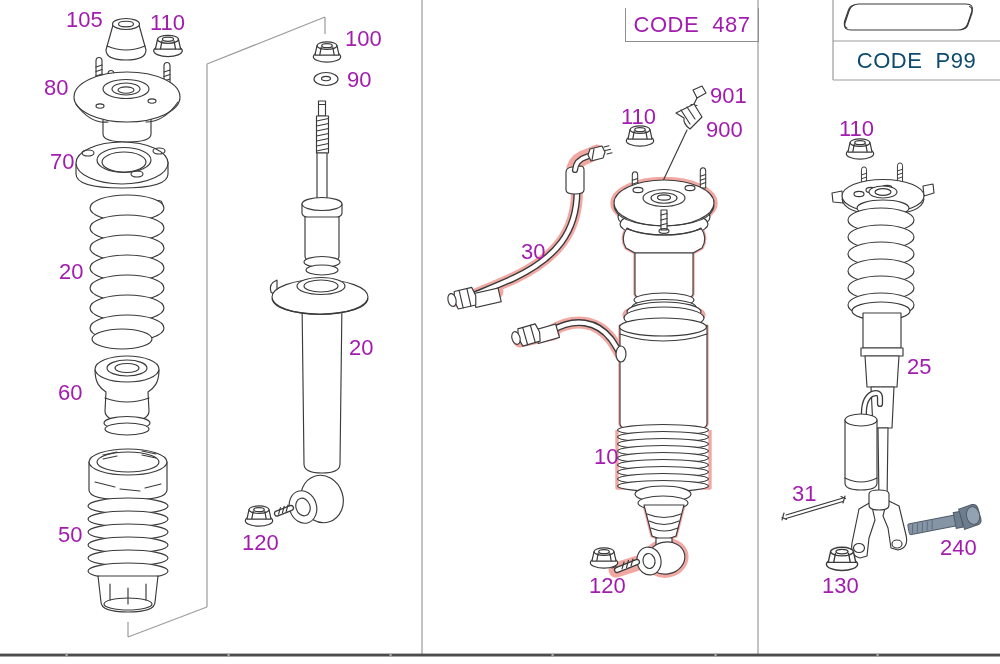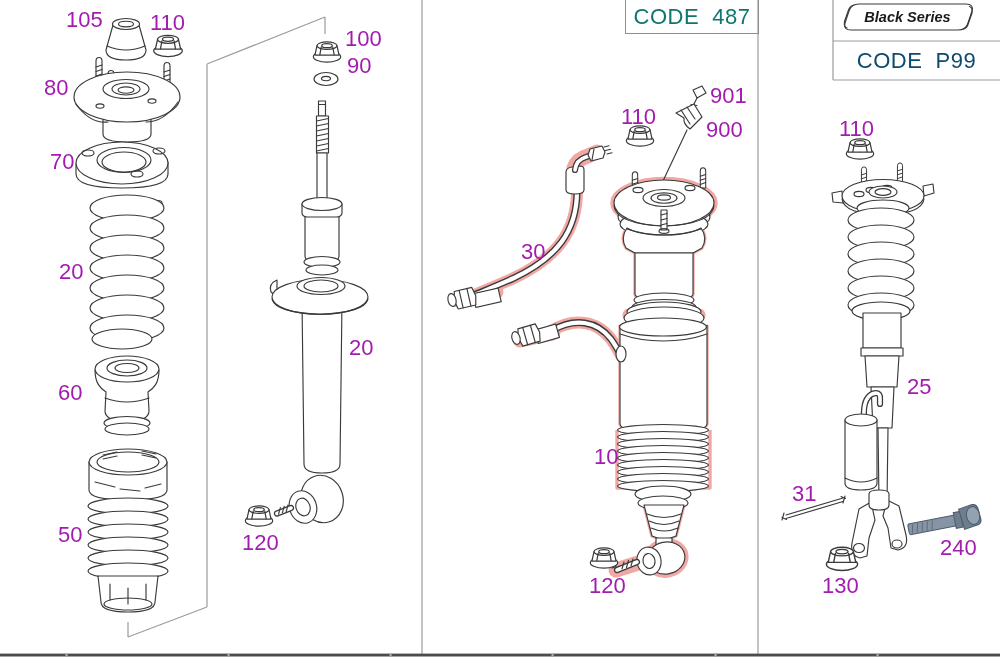--- a/index.html
+++ b/index.html
@@ -22,23 +22,23 @@
   .hw{fill:none;stroke:var(--highlight);stroke-width:12;stroke-linecap:round;}
   .hw2{fill:none;stroke:var(--highlight);stroke-width:15;stroke-linecap:round;}
   .bolt{fill:var(--bolt);stroke:#4f5c68;stroke-width:1;}
   .boltd{fill:#6d7d8d;stroke:#4f5c68;stroke-width:1;}
   .boltf{fill:#93a2b1;stroke:#4f5c68;stroke-width:1;}
   .boltln{fill:none;stroke:#5c6b79;stroke-width:0.9;}
   .fb{fill:var(--footer);}
   .fg{fill:#a9a9a9;}
   
   .plabel{position:absolute;font-size:22px;color:#a21caf;white-space:pre;line-height:1;cursor:pointer;}
-  .code-box{position:absolute;left:625px;top:0;width:132px;height:33px;
+  .code-box{position:absolute;left:625px;top:8px;width:132px;height:33px;
     border:1px solid #8e8e8e;border-top:none;display:flex;align-items:center;justify-content:center;
-    font-size:22px;color:#0f766e;white-space:pre;letter-spacing:0.5px;background:transparent;}
+    font-size:22px;color:#a21caf;white-space:pre;letter-spacing:0.5px;background:transparent;}
   .code-right{position:absolute;left:833px;top:41px;width:167px;height:39px;
     display:flex;align-items:center;justify-content:center;font-size:22px;color:#0c4a6e;
     white-space:pre;letter-spacing:0.5px;}
   .badge-text{position:absolute;left:845px;top:5px;width:125px;height:24px;
     display:flex;align-items:center;justify-content:center;
     font-size:14.5px;font-weight:bold;font-style:italic;color:#1a1a1a;white-space:pre;}
 </style>
 </head>
 <body style="--highlight: #f2a8a2; --line: #3a3a3a; --divider: #9c9c9c; --footer: #4c4c4c; --bolt: #8695a5;">
 
@@ -330,42 +330,41 @@
     <rect class="fg" x="65.5" y="653.6" width="2.2" height="2.9"></rect>
     <rect class="fg" x="227.5" y="653.6" width="2.2" height="2.9"></rect>
     <rect class="fg" x="389.5" y="653.6" width="2.2" height="2.9"></rect>
     <rect class="fg" x="551.5" y="653.6" width="2.2" height="2.9"></rect>
     <rect class="fg" x="714.5" y="653.6" width="2.2" height="2.9"></rect>
     <rect class="fg" x="876.5" y="653.6" width="2.2" height="2.9"></rect>
   </g>
 </svg>
 
 <div class="code-box">CODE  487</div>
-<div class="badge-text">Black Series</div>
 <div class="code-right">CODE  P99</div>
 
 <div class="plabel" style="left:66px;top:9px">105</div>
 <div class="plabel" style="left:150px;top:12px">110</div>
 <div class="plabel" style="left:44px;top:77px">80</div>
 <div class="plabel" style="left:50px;top:151px">70</div>
 <div class="plabel" style="left:59px;top:261px">20</div>
 <div class="plabel" style="left:58px;top:382px">60</div>
 <div class="plabel" style="left:58px;top:524px">50</div>
 
 <div class="plabel" style="left:345px;top:28px">100</div>
-<div class="plabel" style="left:347px;top:55px">90</div>
+<div class="plabel" style="left:347px;top:69px">90</div>
 <div class="plabel" style="left:349px;top:337px">20</div>
 <div class="plabel" style="left:242px;top:532px">120</div>
 
 <div class="plabel" style="left:621px;top:106px">110</div>
 <div class="plabel" style="left:710px;top:85px">901</div>
 <div class="plabel" style="left:706px;top:119px">900</div>
 <div class="plabel" style="left:521px;top:241px">30</div>
 <div class="plabel" style="left:594px;top:446px">10</div>
 <div class="plabel" style="left:589px;top:575px">120</div>
 
 <div class="plabel" style="left:839px;top:118px">110</div>
-<div class="plabel" style="left:907px;top:376px">25</div>
+<div class="plabel" style="left:907px;top:356px">25</div>
 <div class="plabel" style="left:792px;top:483px">31</div>
 <div class="plabel" style="left:940px;top:537px">240</div>
 <div class="plabel" style="left:822px;top:575px">130</div>
 
 </div>
 
 </body></html>

